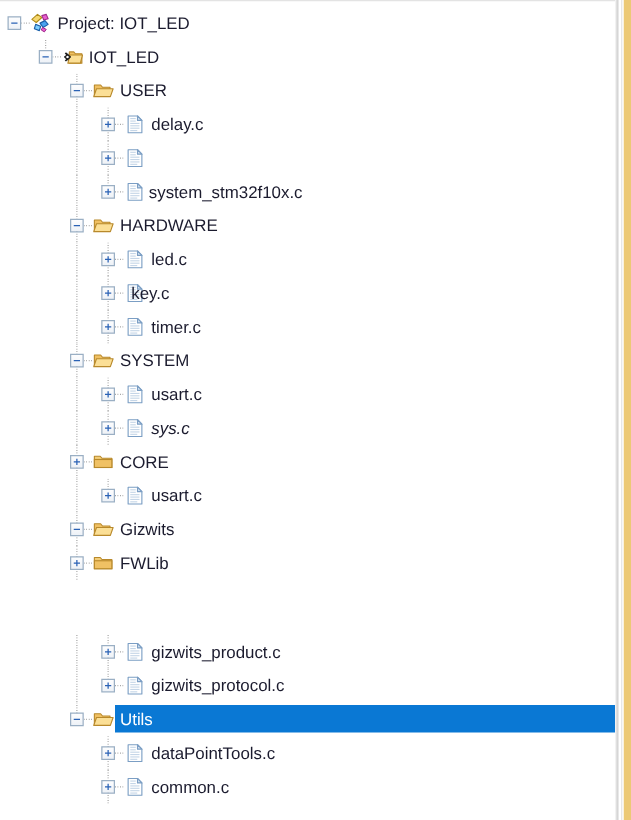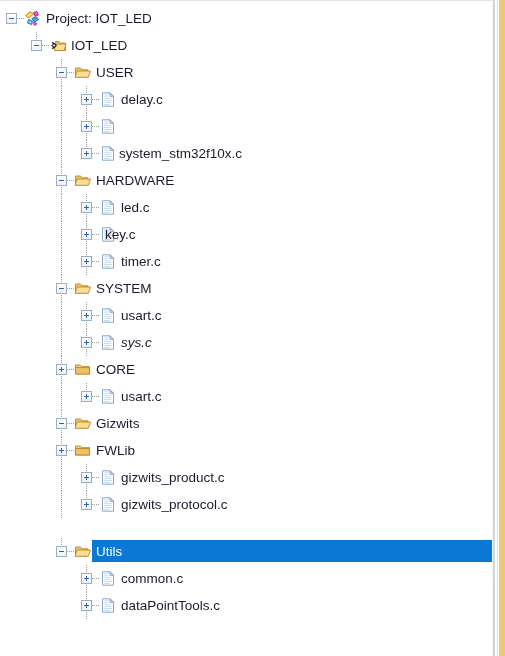--- a/index.html
+++ b/index.html
@@ -464,21 +464,21 @@
           <span class="icon" style="left: 74px;">
             <svg id="def-folder-closed-icon" width="18" height="17" viewBox="0 0 18 17" xmlns="http://www.w3.org/2000/svg">
     <g>
       <path d="M1.5 4 H6.2 L7.6 5.6 H15.5 V13 H1.5 Z" fill="#f3cd78" stroke="#b8892b" stroke-width="0.9" stroke-linejoin="round"></path>
       <rect x="1.5" y="6.6" width="14" height="6.4" fill="#f0c164" stroke="#b8892b" stroke-width="0.9"></rect>
     </g>
   </svg>
           </span>
           <span class="label" style="left: 93px;">FWLib</span>
         </div>
-        <div class="row" style="height: 27px;">
+        <div class="row" style="height: 27px; margin-top: 44px;">
           <div class="vline" style="left: 61px;"></div>
           <div class="vline" style="left: 86px;"></div>
           <div class="hstub" style="left: 92px; width: 7px;"></div>
           <div class="toggle plus" style="left: 81px;"></div>
           <span class="icon" style="left: 99px;">
             <svg id="def-c-file-icon" width="18" height="17" viewBox="0 0 18 17" xmlns="http://www.w3.org/2000/svg">
     <g>
       <path d="M3.5 1.8 H11 L14.5 5.3 V15.2 H3.5 Z" fill="#ffffff" stroke="#7b9ec4" stroke-width="0.9" stroke-linejoin="round"></path>
       <path d="M11 1.8 L11 5.3 L14.5 5.3 Z" fill="#d6e4f2" stroke="#7b9ec4" stroke-width="0.9" stroke-linejoin="round"></path>
       <g fill="#c5d6e8">
@@ -510,21 +510,21 @@
         <rect x="5.2" y="7.3" width="7.4" height="0.9"></rect>
         <rect x="5.2" y="9.2" width="7.4" height="0.9"></rect>
         <rect x="5.2" y="11.1" width="7.4" height="0.9"></rect>
         <rect x="5.2" y="13.0" width="5.6" height="0.9"></rect>
       </g>
     </g>
   </svg>
           </span>
           <span class="label" style="left: 118px;">gizwits_protocol.c</span>
         </div>
-        <div class="row selected" style="height: 27px; margin-top: 20px;">
+        <div class="row selected" style="height: 27px;">
           <div class="vline half" style="left: 61px;"></div>
           <div class="hstub" style="left: 67px; width: 7px;"></div>
           <div class="sel-bg" style="left: 92px; width: 400px;"></div>
           <div class="toggle" style="left: 56px;"></div>
           <span class="icon" style="left: 74px;">
             <svg id="def-folder-open-icon" width="18" height="17" viewBox="0 0 18 17" xmlns="http://www.w3.org/2000/svg">
     <g>
       <path d="M1.5 4 H6.5 L8 5.8 H14 V12.8 H1.5 Z" fill="#f0c063" stroke="#b8892b" stroke-width="0.9" stroke-linejoin="round"></path>
       <path d="M3.2 7 H16.5 L14.3 13.3 H1 Z" fill="#fbdf96" stroke="#b8892b" stroke-width="0.9" stroke-linejoin="round"></path>
     </g>
@@ -545,43 +545,43 @@
         <rect x="5.2" y="3.4" width="4.4" height="0.9"></rect>
         <rect x="5.2" y="5.4" width="4.4" height="0.9"></rect>
         <rect x="5.2" y="7.3" width="7.4" height="0.9"></rect>
         <rect x="5.2" y="9.2" width="7.4" height="0.9"></rect>
         <rect x="5.2" y="11.1" width="7.4" height="0.9"></rect>
         <rect x="5.2" y="13.0" width="5.6" height="0.9"></rect>
       </g>
     </g>
   </svg>
           </span>
+          <span class="label" style="left: 118px;">dataPointTools.c</span>
+        </div>
+        <div class="row" style="height: 27px;">
+          <div class="vline" style="left: 86px;"></div>
+          <div class="hstub" style="left: 92px; width: 7px;"></div>
+          <div class="toggle plus" style="left: 81px;"></div>
+          <span class="icon" style="left: 99px;">
+            <svg id="def-c-file-icon" width="18" height="17" viewBox="0 0 18 17" xmlns="http://www.w3.org/2000/svg">
+    <g>
+      <path d="M3.5 1.8 H11 L14.5 5.3 V15.2 H3.5 Z" fill="#ffffff" stroke="#7b9ec4" stroke-width="0.9" stroke-linejoin="round"></path>
+      <path d="M11 1.8 L11 5.3 L14.5 5.3 Z" fill="#d6e4f2" stroke="#7b9ec4" stroke-width="0.9" stroke-linejoin="round"></path>
+      <g fill="#c5d6e8">
+        <rect x="5.2" y="3.4" width="4.4" height="0.9"></rect>
+        <rect x="5.2" y="5.4" width="4.4" height="0.9"></rect>
+        <rect x="5.2" y="7.3" width="7.4" height="0.9"></rect>
+        <rect x="5.2" y="9.2" width="7.4" height="0.9"></rect>
+        <rect x="5.2" y="11.1" width="7.4" height="0.9"></rect>
+        <rect x="5.2" y="13.0" width="5.6" height="0.9"></rect>
+      </g>
+    </g>
+  </svg>
+          </span>
           <span class="label" style="left: 118px;">common.c</span>
-        </div>
-        <div class="row" style="height: 27px;">
-          <div class="vline" style="left: 86px;"></div>
-          <div class="hstub" style="left: 92px; width: 7px;"></div>
-          <div class="toggle plus" style="left: 81px;"></div>
-          <span class="icon" style="left: 99px;">
-            <svg id="def-c-file-icon" width="18" height="17" viewBox="0 0 18 17" xmlns="http://www.w3.org/2000/svg">
-    <g>
-      <path d="M3.5 1.8 H11 L14.5 5.3 V15.2 H3.5 Z" fill="#ffffff" stroke="#7b9ec4" stroke-width="0.9" stroke-linejoin="round"></path>
-      <path d="M11 1.8 L11 5.3 L14.5 5.3 Z" fill="#d6e4f2" stroke="#7b9ec4" stroke-width="0.9" stroke-linejoin="round"></path>
-      <g fill="#c5d6e8">
-        <rect x="5.2" y="3.4" width="4.4" height="0.9"></rect>
-        <rect x="5.2" y="5.4" width="4.4" height="0.9"></rect>
-        <rect x="5.2" y="7.3" width="7.4" height="0.9"></rect>
-        <rect x="5.2" y="9.2" width="7.4" height="0.9"></rect>
-        <rect x="5.2" y="11.1" width="7.4" height="0.9"></rect>
-        <rect x="5.2" y="13.0" width="5.6" height="0.9"></rect>
-      </g>
-    </g>
-  </svg>
-          </span>
-          <span class="label" style="left: 118px;">dataPointTools.c</span>
         </div>
       </div>
   </div>
 
   <div class="panel-edge edge-a"></div>
   <div class="panel-edge edge-b"></div>
   <div class="panel-edge edge-c"></div>
   <div class="panel-edge edge-d"></div>
   <div class="panel-edge edge-e"></div>
   <div class="panel-edge edge-f"></div>

